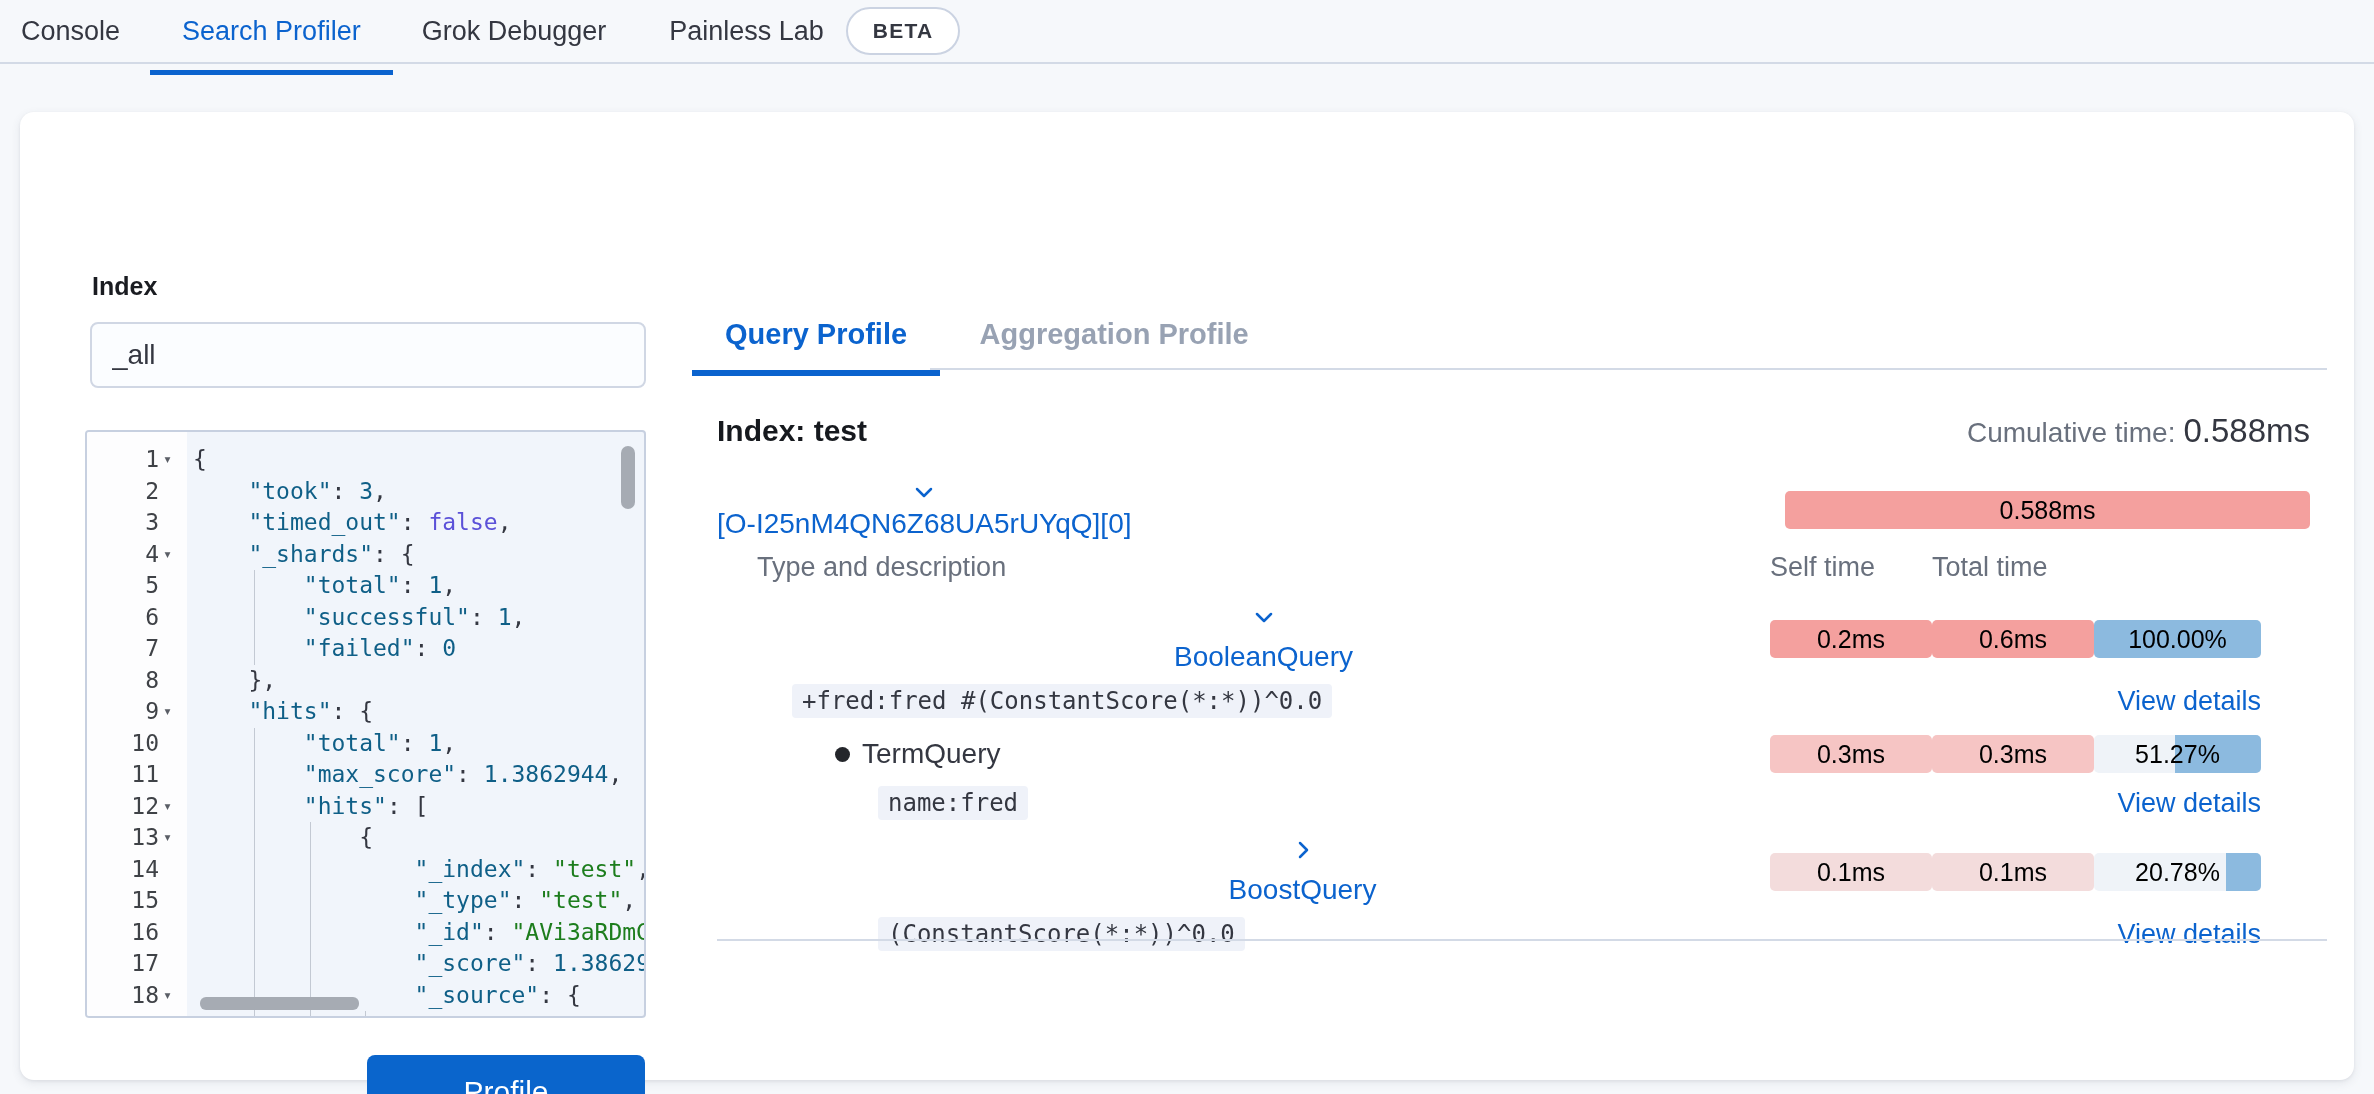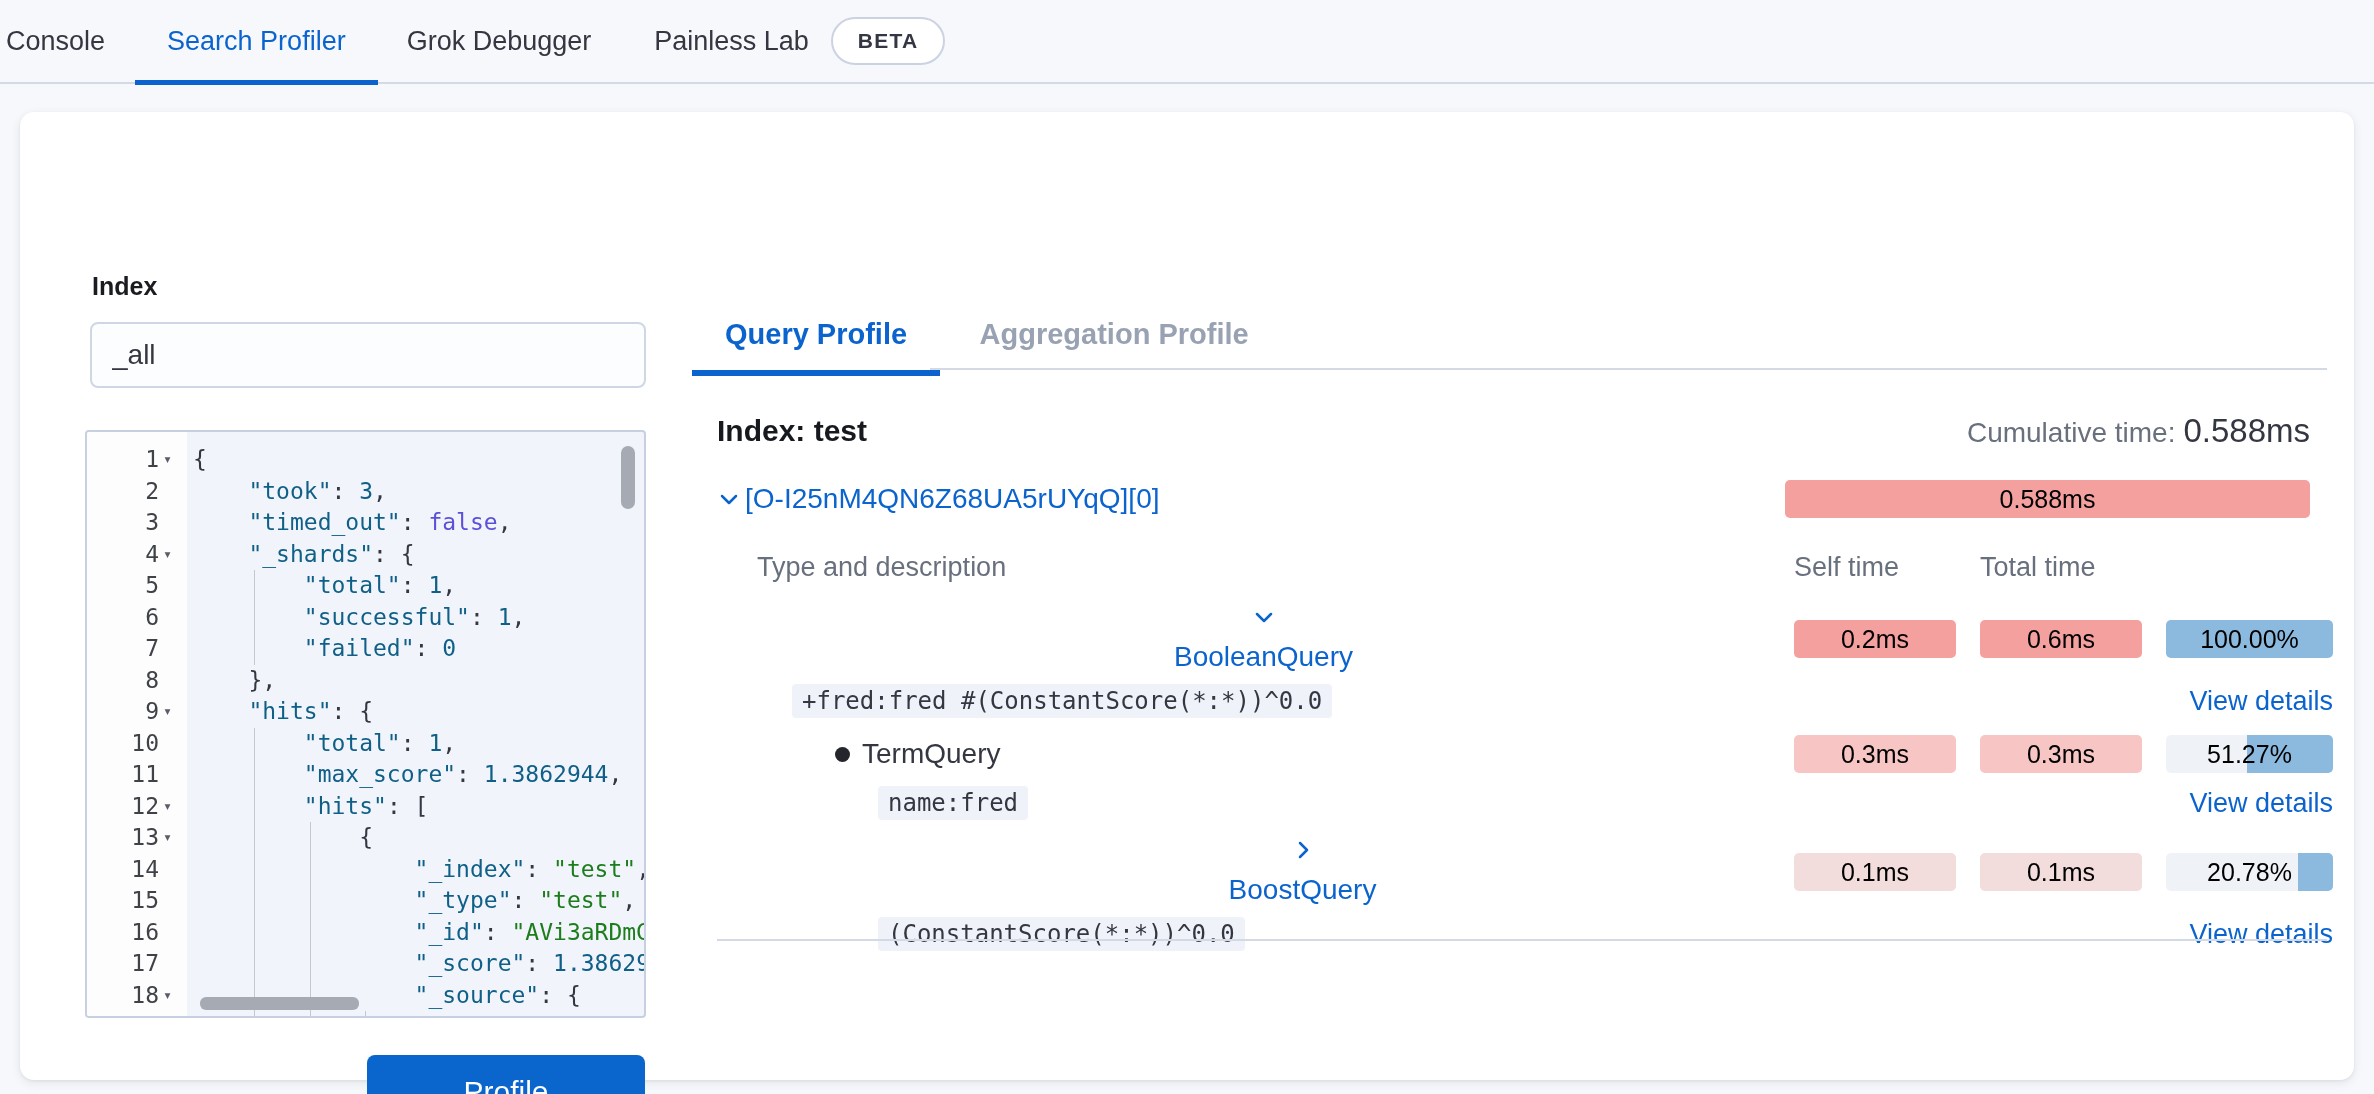--- a/index.html
+++ b/index.html
@@ -6,21 +6,21 @@
     --link:#0b63ce; --text:#343741; --muted:#69707d; --disabled:#98a2b3;
     --border:#d3dae6; --heat-high:#f4a09e; --heat-mid:#f6c5c4; --heat-low:#f3dcdc;
     --pct-fill:#8cbadf; --pct-track:#eff3f8; --button:#0a65cc; --code-bg:#eff2f9;
     --editor-bg:#f1f5fb; --key:#0f5f87; --num:#0f5f87; --bool:#5b51d8; --str:#1d7d1d;
   }
   *{box-sizing:border-box;margin:0;padding:0}
   html,body{width:2374px;height:1094px;overflow:hidden;}
   body{font-family:"Liberation Sans",sans-serif;background:#f6f8fb;color:var(--text);position:relative;}
 
   
-  .topnav{position:absolute;left:0;top:0;width:2374px;height:84px;background:#f6f8fb;border-bottom:2px solid var(--border);display:flex;align-items:center;padding-left:6px;}
+  .topnav{position:absolute;left:0;top:0;width:2374px;height:64px;background:#f6f8fb;border-bottom:2px solid var(--border);display:flex;align-items:center;padding-left:21px;}
   .topnav .tab{font-size:27px;color:var(--text);position:relative;height:84px;display:flex;align-items:center;cursor:pointer;}
   .topnav .tab.pad{padding:0 32px;}
   .topnav .tab.active{color:var(--link);font-weight:500;text-align:right;}
   .topnav .tab.active::after{content:"";position:absolute;left:0;right:0;bottom:-2px;height:5px;background:var(--link);}
   .topnav .gap30{margin-right:30px}.topnav .gap29{margin-right:29px}.topnav .gap63{margin-right:63px}.topnav .gap22{margin-right:22px}
   .beta{height:48px;padding:0 25px;border:2px solid #cbd3e2;border-radius:26px;background:#fff;display:flex;align-items:center;font-size:21px;font-weight:700;letter-spacing:1.2px;color:var(--text);}
 
   
   .panel{position:absolute;left:20px;top:112px;width:2334px;height:968px;background:#fff;border-radius:14px;box-shadow:0 3px 10px rgba(60,70,90,.10),0 1px 3px rgba(60,70,90,.08);}
 
@@ -48,25 +48,25 @@
   .rtab-query{color:var(--link);border-bottom:6px solid var(--link);}
   .rtab-agg{color:var(--disabled);margin-left:2px;}
   .rtabs-divider{position:absolute;left:910px;top:256px;width:1397px;height:2px;background:var(--border);}
 
   .heading-row{position:absolute;left:697px;top:300px;width:1593px;display:flex;justify-content:space-between;align-items:center;}
   .index-title{font-size:30px;font-weight:700;color:#16191e;}
   .cumulative{font-size:28px;color:var(--muted);}
   .cumulative b{font-size:33px;color:var(--text);font-weight:400;margin-left:8px;}
 
   .shard-row{position:absolute;left:697px;top:368px;width:1593px;display:flex;justify-content:space-between;align-items:center;}
-  .shard-link{display:flex;align-items:center;gap:4px;font-size:28px;color:var(--link);cursor:pointer;}
+  .shard-link{display:flex;align-items:center;gap:4px;font-size:28px;color:var(--link);cursor:pointer;flex-direction:column;}
   .shard-badge{width:525px;height:38px;border-radius:5px;background:var(--heat-high);font-size:25px;font-weight:500;text-align:center;line-height:38px;color:#000;}
 
   .ptable{position:absolute;left:697px;top:440px;width:1593px;}
-  .prow{display:grid;grid-template-columns:1053px 162px 162px 167px;column-gap:24px;align-items:center;}
+  .prow{display:grid;grid-template-columns:1053px 162px 162px 167px;column-gap:0;align-items:center;}
   .phead{color:var(--muted);font-size:27px;}
   .phead .c1{padding-left:40px;}
   .badge{height:38px;border-radius:5px;font-size:25px;font-weight:500;text-align:center;line-height:38px;color:#000;}
   .pct{position:relative;background:var(--pct-track);overflow:hidden;}
   .pct .fill{position:absolute;right:0;top:0;bottom:0;background:var(--pct-fill);}
   .pct .lbl{position:relative;}
   .qname{display:flex;align-items:center;gap:12px;font-size:28px;}
   .qname.link{color:var(--link);cursor:pointer;flex-direction:column;}
   .qname .dot{width:15px;height:15px;border-radius:50%;background:#24262b;}
   .d0{padding-left:40px;} .d1{padding-left:118px;}

